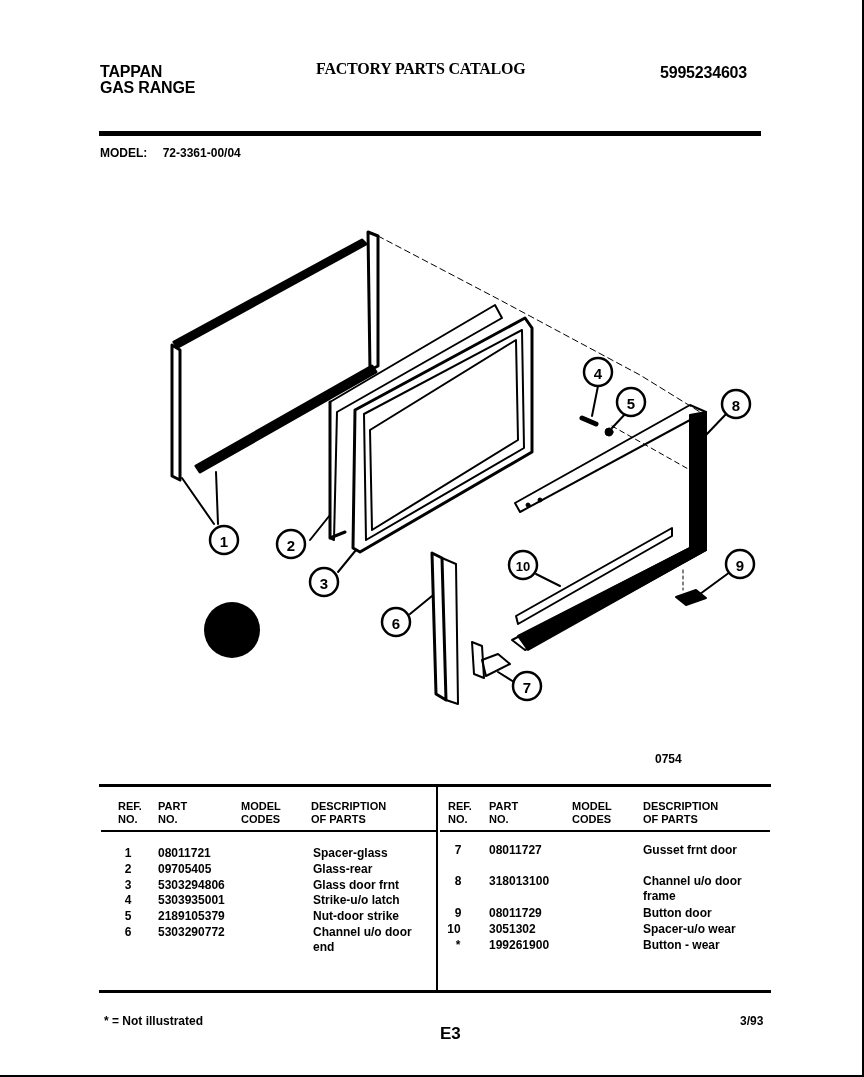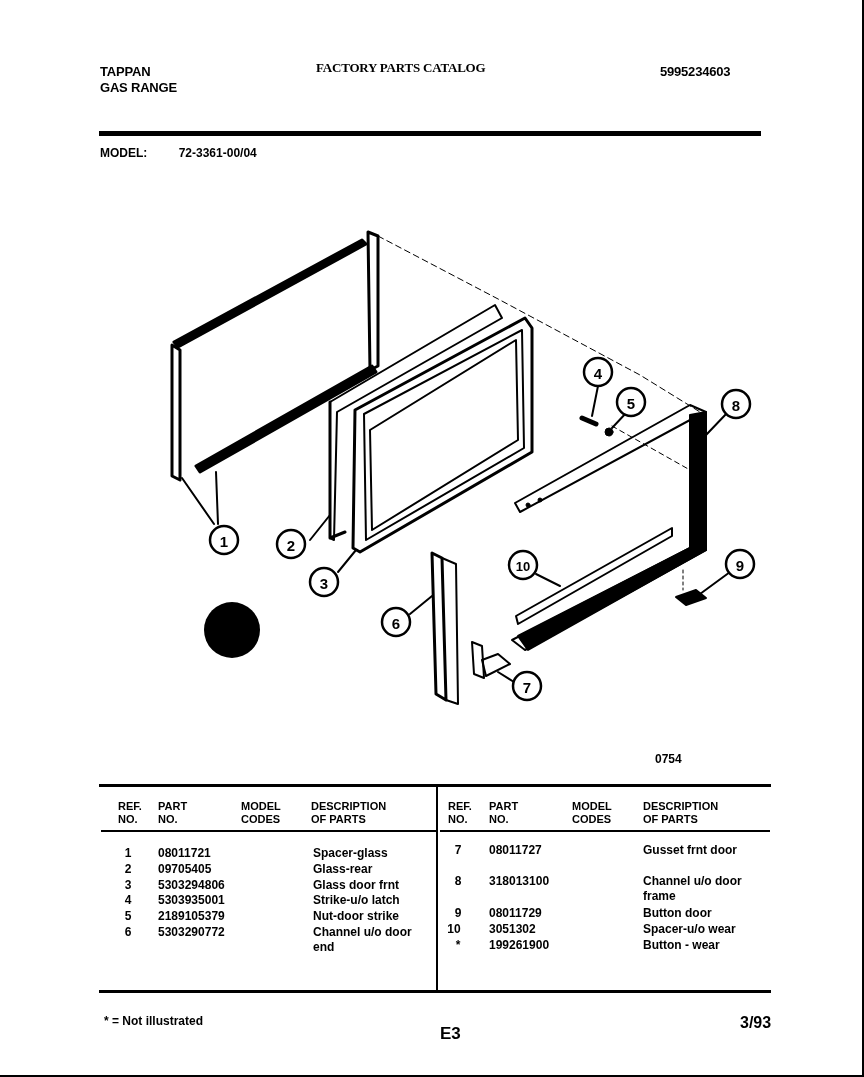--- a/index.html
+++ b/index.html
@@ -1,38 +1,38 @@
 <!DOCTYPE html>
 <html><head>
 <meta charset="utf-8">
 <style>
   html, body { margin: 0; padding: 0; background: #ffffff; }
   body { width: 864px; height: 1077px; position: relative; overflow: hidden;
          font-family: "Liberation Sans", sans-serif; color: #000; }
   .page-border { position: absolute; left: 0; top: 0; width: 862px; height: 1075px;
                  border-right: 2px solid #000; border-bottom: 2px solid #000; }
-  .hdr { position: absolute; font-weight: bold; font-size: 13px; letter-spacing: -0.2px; }
+  .hdr { position: absolute; font-weight: bold; font-size: 16px; letter-spacing: -0.2px; }
   .brand { left: 100px; top: 64px; line-height: 16px; }
   .catalog-title { left: 316px; top: 60px; font-family: Liberation Serif, serif; }
   .catalog-no { left: 660px; top: 64px; }
   .rule-top { position: absolute; left: 99px; top: 131px; width: 662px; height: 5px; background: #000; }
   .model { position: absolute; left: 100px; top: 146px; font-weight: bold; font-size: 12px; }
-  .model span + span { margin-left: 28px; }
+  .model span + span { margin-left: 12px; }
   .diagram { position: absolute; left: 150px; top: 210px; width: 640px; height: 520px; }
   .fig-no { position: absolute; left: 655px; top: 752px; font-weight: bold; font-size: 12px; }
   .rule-table-top { position: absolute; left: 99px; top: 784px; width: 672px; height: 3px; background: #000; }
   .rule-table-bot { position: absolute; left: 99px; top: 990px; width: 672px; height: 3px; background: #000; }
   .vsep { position: absolute; left: 436px; top: 787px; width: 2px; height: 203px; background: #000; }
   .th { position: absolute; font-weight: bold; font-size: 11px; line-height: 13px; top: 800px; }
   .th-rule { position: absolute; height: 2px; background: #000; top: 830px; }
   .row { position: absolute; font-size: 12px; font-weight: bold; line-height: 15px; }
   .c-ref { width: 20px; text-align: center; }
   .footer-note { position: absolute; left: 104px; top: 1014px; font-weight: bold; font-size: 12px; }
   .page-code { position: absolute; left: 440px; top: 1024px; font-weight: bold; font-size: 17px; }
-  .date-code { position: absolute; left: 740px; top: 1014px; font-weight: bold; font-size: 16px; }
+  .date-code { position: absolute; left: 740px; top: 1014px; font-weight: bold; font-size: 12px; }
   .callout-text { font-family: "Liberation Sans", sans-serif; font-weight: bold; font-size: 15px; }
 </style>
 </head>
 <body>
 
 <div class="page-border"></div>
 
 <div class="hdr brand">
   <div>TAPPAN</div>
   <div>GAS RANGE</div>

